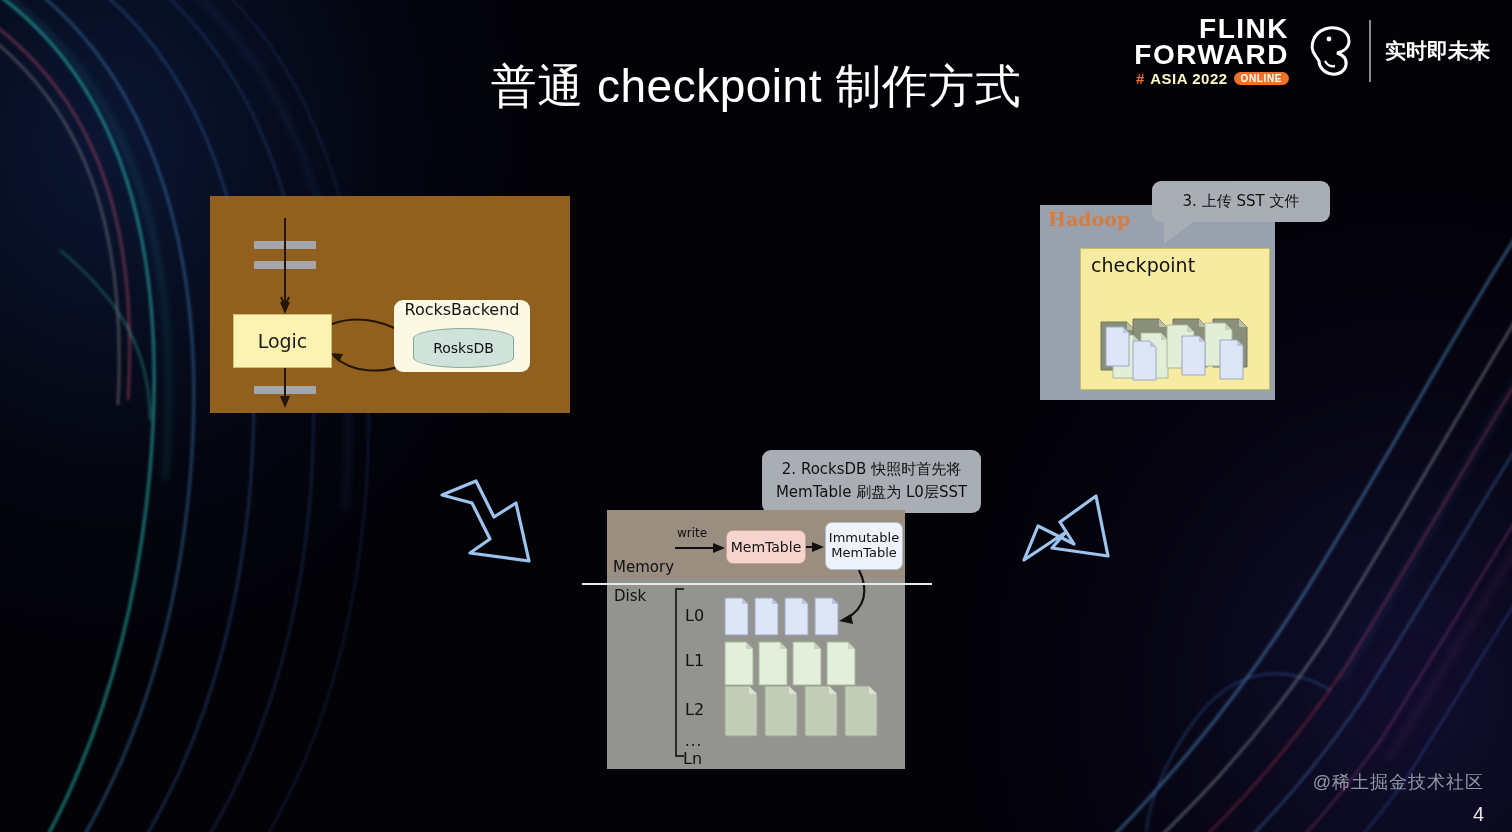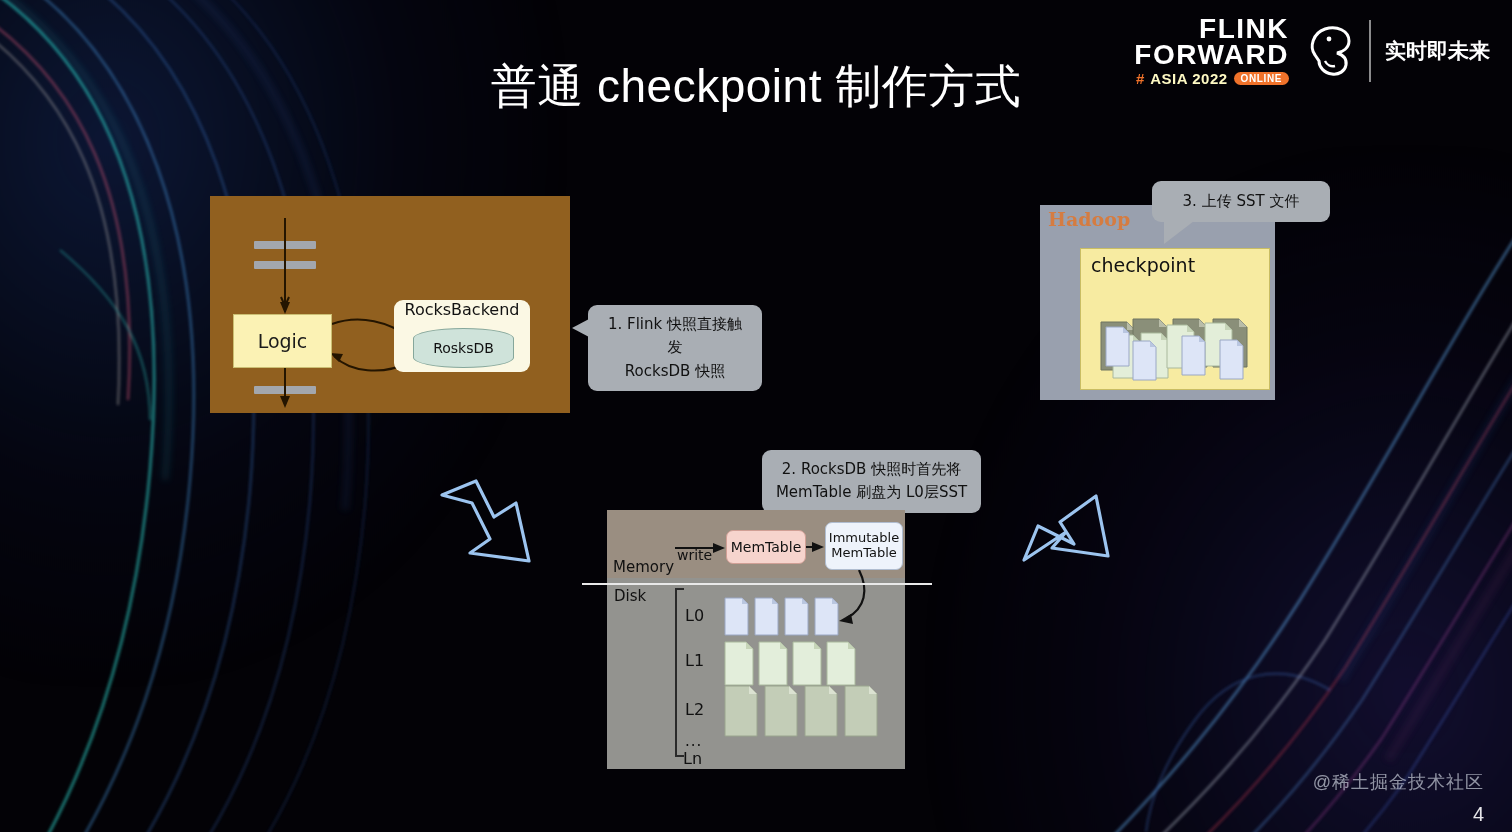--- a/index.html
+++ b/index.html
@@ -189,25 +189,20 @@
       <path d="M200,166 C172,180 140,176 124,160" stroke="#241500" stroke-width="2" fill="none"></path>
       <polygon points="120,157 133,158 129,166" fill="#241500"></polygon>
     </svg>
 
     <div id="rb-box"></div>
     <div id="rb-label">RocksBackend</div>
     <div id="cyl">RosksDB</div>
     <div id="logic-box">Logic</div>
   </div>
 
-  <div class="callout" id="callout1">
-    <span class="tail"></span>
-    <div>1. Flink 快照直接触发</div>
-    <div>RocksDB 快照</div>
-  </div>
 
   <div class="callout" id="callout2">
     <span class="tail"></span>
     <div>2. RocksDB 快照时首先将</div>
     <div>MemTable 刷盘为 L0层SST</div>
   </div>
 
   <div class="box" id="grey-panel">
     <div id="hdfs-logo">Hadoop</div>
     <div id="ckpt-box">
@@ -278,21 +273,21 @@
     <span class="tail"></span>
     <div>3. 上传 SST 文件</div>
   </div>
 
   <div class="box" id="lsm-panel">
     <div id="lsm-mem"></div>
     <div id="lsm-disk"></div>
 
     <div class="lsm-txt" style="left:6px;top:48px;font-size:15px;">Memory</div>
     <div class="lsm-txt" style="left:7px;top:77px;font-size:15px;">Disk</div>
-    <div class="lsm-txt" style="left:70px;top:16px;font-size:14px;margin-top:21px;">write</div>
+    <div class="lsm-txt" style="left:70px;top:16px;font-size:12px;">write</div>
 
     <svg width="298" height="259" style="position:absolute;left:0;top:0;">
       <path d="M68,38 L112,38" stroke="#111" stroke-width="2" fill="none"></path>
       <polygon points="118,38 106,33 106,43" fill="#111"></polygon>
       <path d="M199,37 L211,37" stroke="#111" stroke-width="2" fill="none"></path>
       <polygon points="217,37 205,32 205,42" fill="#111"></polygon>
       <path d="M252,60 C262,80 258,98 240,108" stroke="#111" stroke-width="2.2" fill="none"></path>
       <polygon points="232,111 244,104 246,114" fill="#111"></polygon>
     </svg>
 

